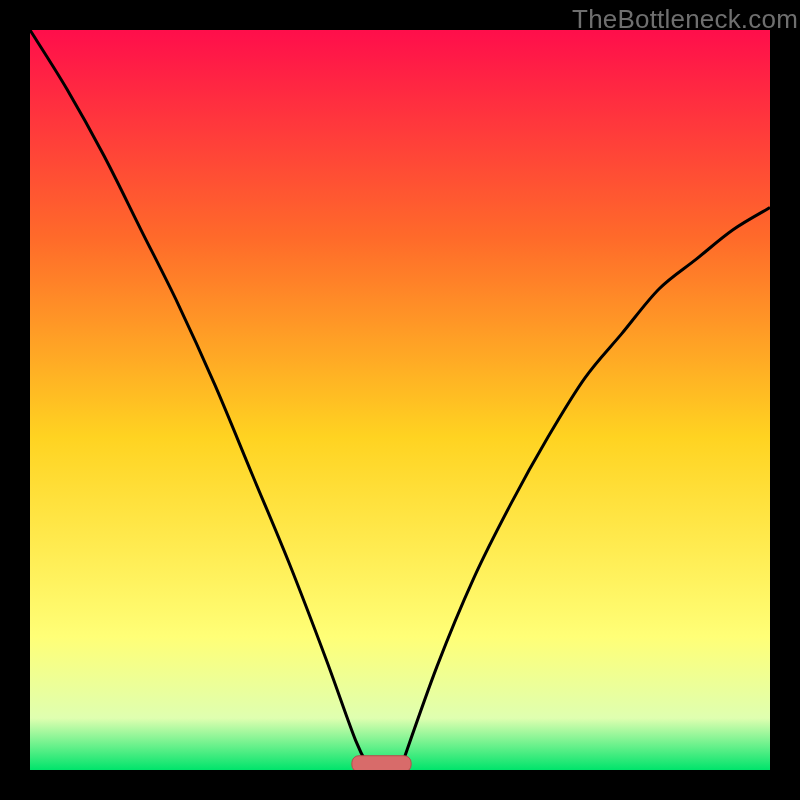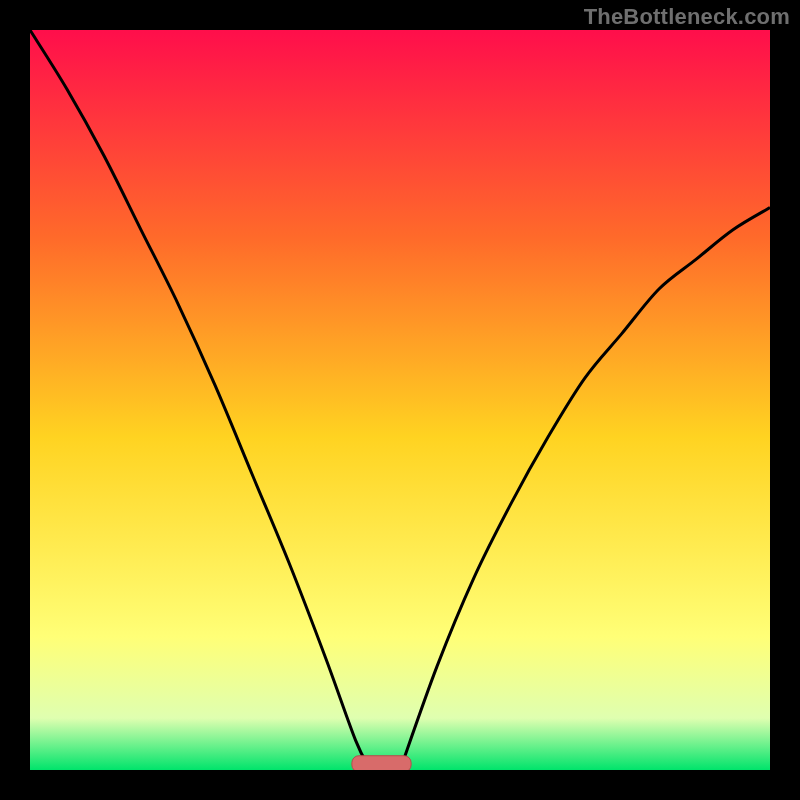--- a/index.html
+++ b/index.html
@@ -21,24 +21,24 @@
     position: absolute;
     left: 30px;
     top: 30px;
     width: 740px;
     height: 740px;
     overflow: hidden;
   }
   .watermark {
     position: absolute;
     top: 4px;
-    right: 10px;
+    right: 2px;
     color: #6f6f6f;
-    font-size: 22px;
-    font-weight: 700;
+    font-size: 26px;
+    font-weight: 400;
     letter-spacing: 0.2px;
     z-index: 5;
   }
   svg {
     display: block;
   }
 </style>
 </head>
 <body>
 

